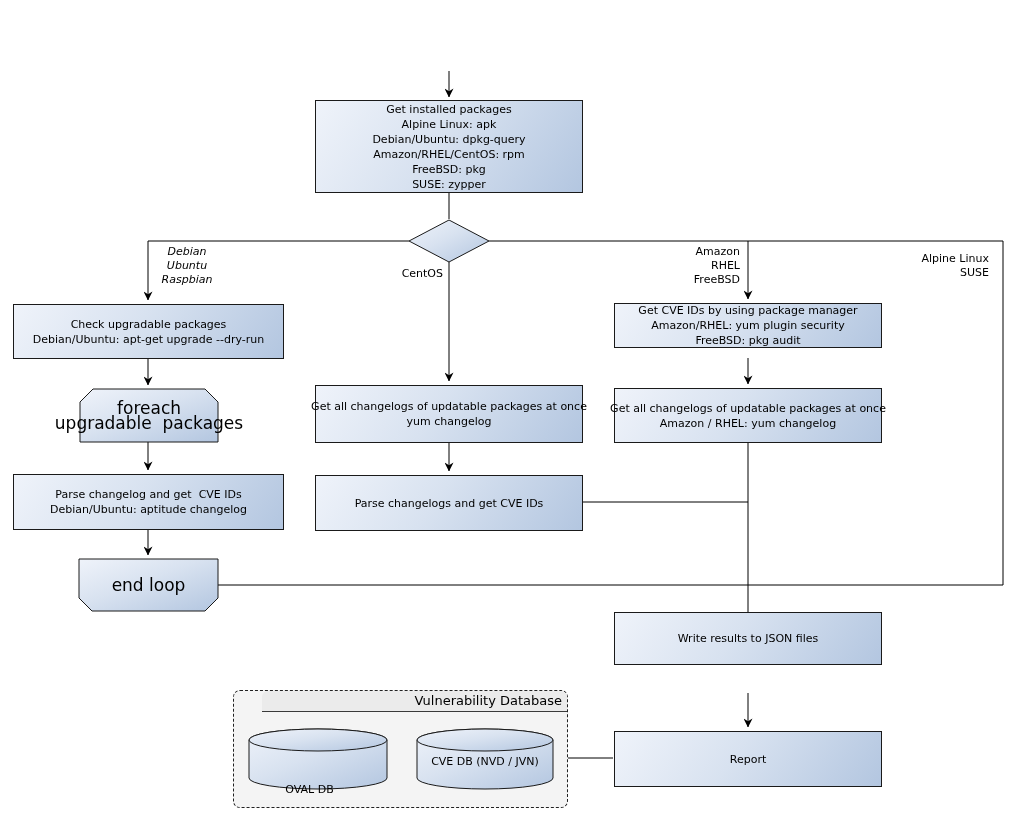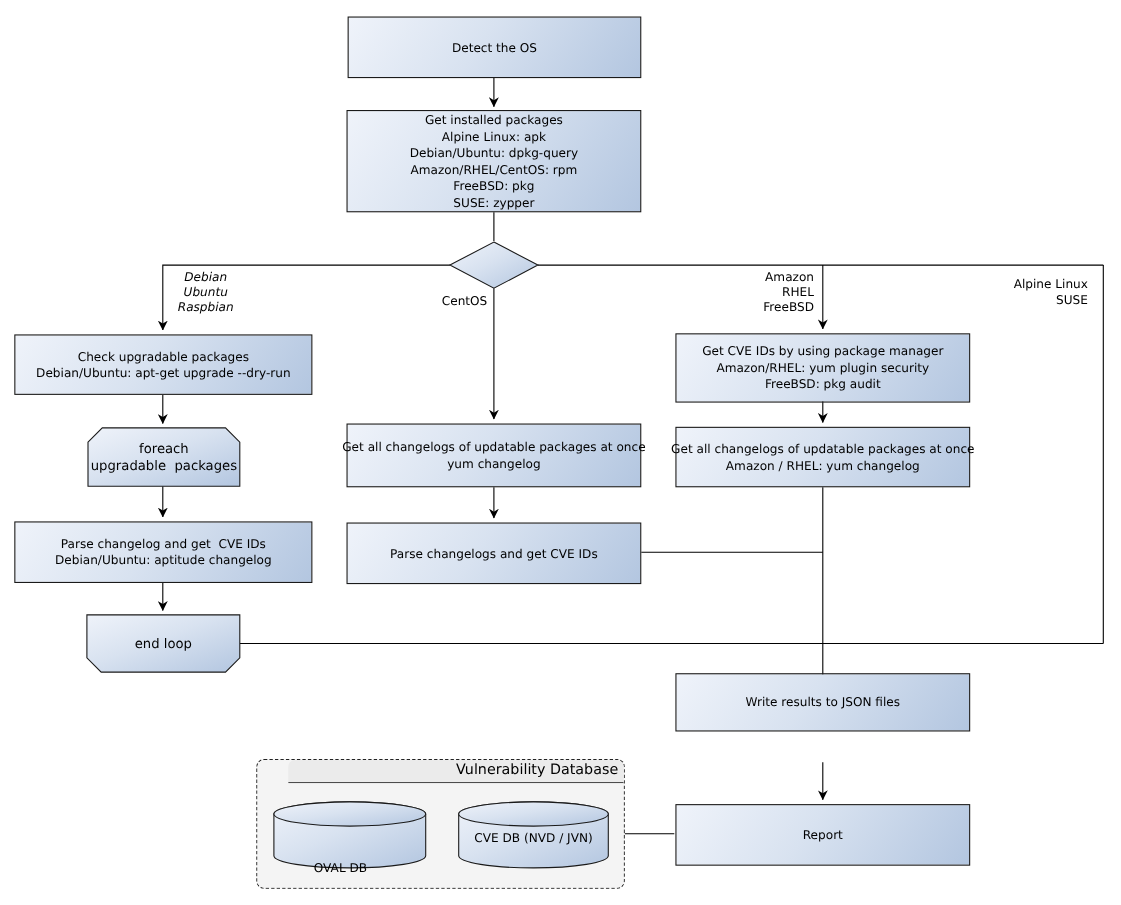--- a/index.html
+++ b/index.html
@@ -9,21 +9,21 @@
   }
   #edges{position:absolute;left:0;top:0;}
   .node{
     position:absolute;display:flex;flex-direction:column;justify-content:center;align-items:center;
     background:linear-gradient(125deg,#eff3fa 0%,#d8e2f0 45%,#b3c6e0 100%);
     border:1px solid #1a1a1a;box-sizing:border-box;
     font-size:11px;line-height:15px;text-align:center;
   }
   .node-text{
     position:absolute;display:flex;flex-direction:column;justify-content:center;align-items:center;
-    font-size:12px;line-height:15px;text-align:center;box-sizing:border-box;
+    font-size:17px;line-height:15px;text-align:center;box-sizing:border-box;
   }
   .tline{white-space:pre;}
   .blabel{
     position:absolute;font-size:11px;line-height:14px;box-sizing:border-box;
   }
   .blabel.center{text-align:center;font-style:italic;}
   .blabel.right{text-align:right;}
   #vuln-container{
     position:absolute;left:233px;top:690px;width:335px;height:118px;box-sizing:border-box;
     background:#f4f4f4;border:1.5px dashed #222;border-radius:7px;
@@ -88,23 +88,20 @@
       <path d="M249,740 a69,11 0 0 1 138,0 v38 a69,11 0 0 1 -138,0 z" fill="url(#gradBlue)" stroke="#1a1a1a" stroke-width="1"></path>
       <ellipse cx="318" cy="740" rx="69" ry="11" fill="url(#gradBlue)" stroke="#1a1a1a" stroke-width="1"></ellipse>
     </g>
 
     <g>
       <path d="M417,740 a68,11 0 0 1 136,0 v38 a68,11 0 0 1 -136,0 z" fill="url(#gradBlue)" stroke="#1a1a1a" stroke-width="1"></path>
       <ellipse cx="485" cy="740" rx="68" ry="11" fill="url(#gradBlue)" stroke="#1a1a1a" stroke-width="1"></ellipse>
     </g>
   </svg>
 
-  <div class="node" style="left:316px;top:15px;width:267px;height:56px">
-      <div class="tline">Detect the OS</div>
-    </div>
 
   <div class="node" style="left:315px;top:100px;width:268px;height:93px">
       <div class="tline">Get installed packages</div>
       <div class="tline">Alpine Linux: apk</div>
       <div class="tline">Debian/Ubuntu: dpkg-query</div>
       <div class="tline">Amazon/RHEL/CentOS: rpm</div>
       <div class="tline">FreeBSD: pkg</div>
       <div class="tline">SUSE: zypper</div>
     </div>
 
@@ -120,21 +117,21 @@
 
   <div class="node" style="left:315px;top:385px;width:268px;height:58px">
       <div class="tline">Get all changelogs of updatable packages at once</div>
       <div class="tline">yum changelog</div>
     </div>
 
   <div class="node" style="left:315px;top:475px;width:268px;height:56px">
       <div class="tline">Parse changelogs and get CVE IDs</div>
     </div>
 
-  <div class="node" style="left:614px;top:303px;width:268px;height:63px">
+  <div class="node" style="left:614px;top:303px;width:268px;height:45px">
       <div class="tline">Get CVE IDs by using package manager</div>
       <div class="tline">Amazon/RHEL: yum plugin security</div>
       <div class="tline">FreeBSD: pkg audit</div>
     </div>
 
   <div class="node" style="left:614px;top:388px;width:268px;height:55px">
       <div class="tline">Get all changelogs of updatable packages at once</div>
       <div class="tline">Amazon / RHEL: yum changelog</div>
     </div>
 

